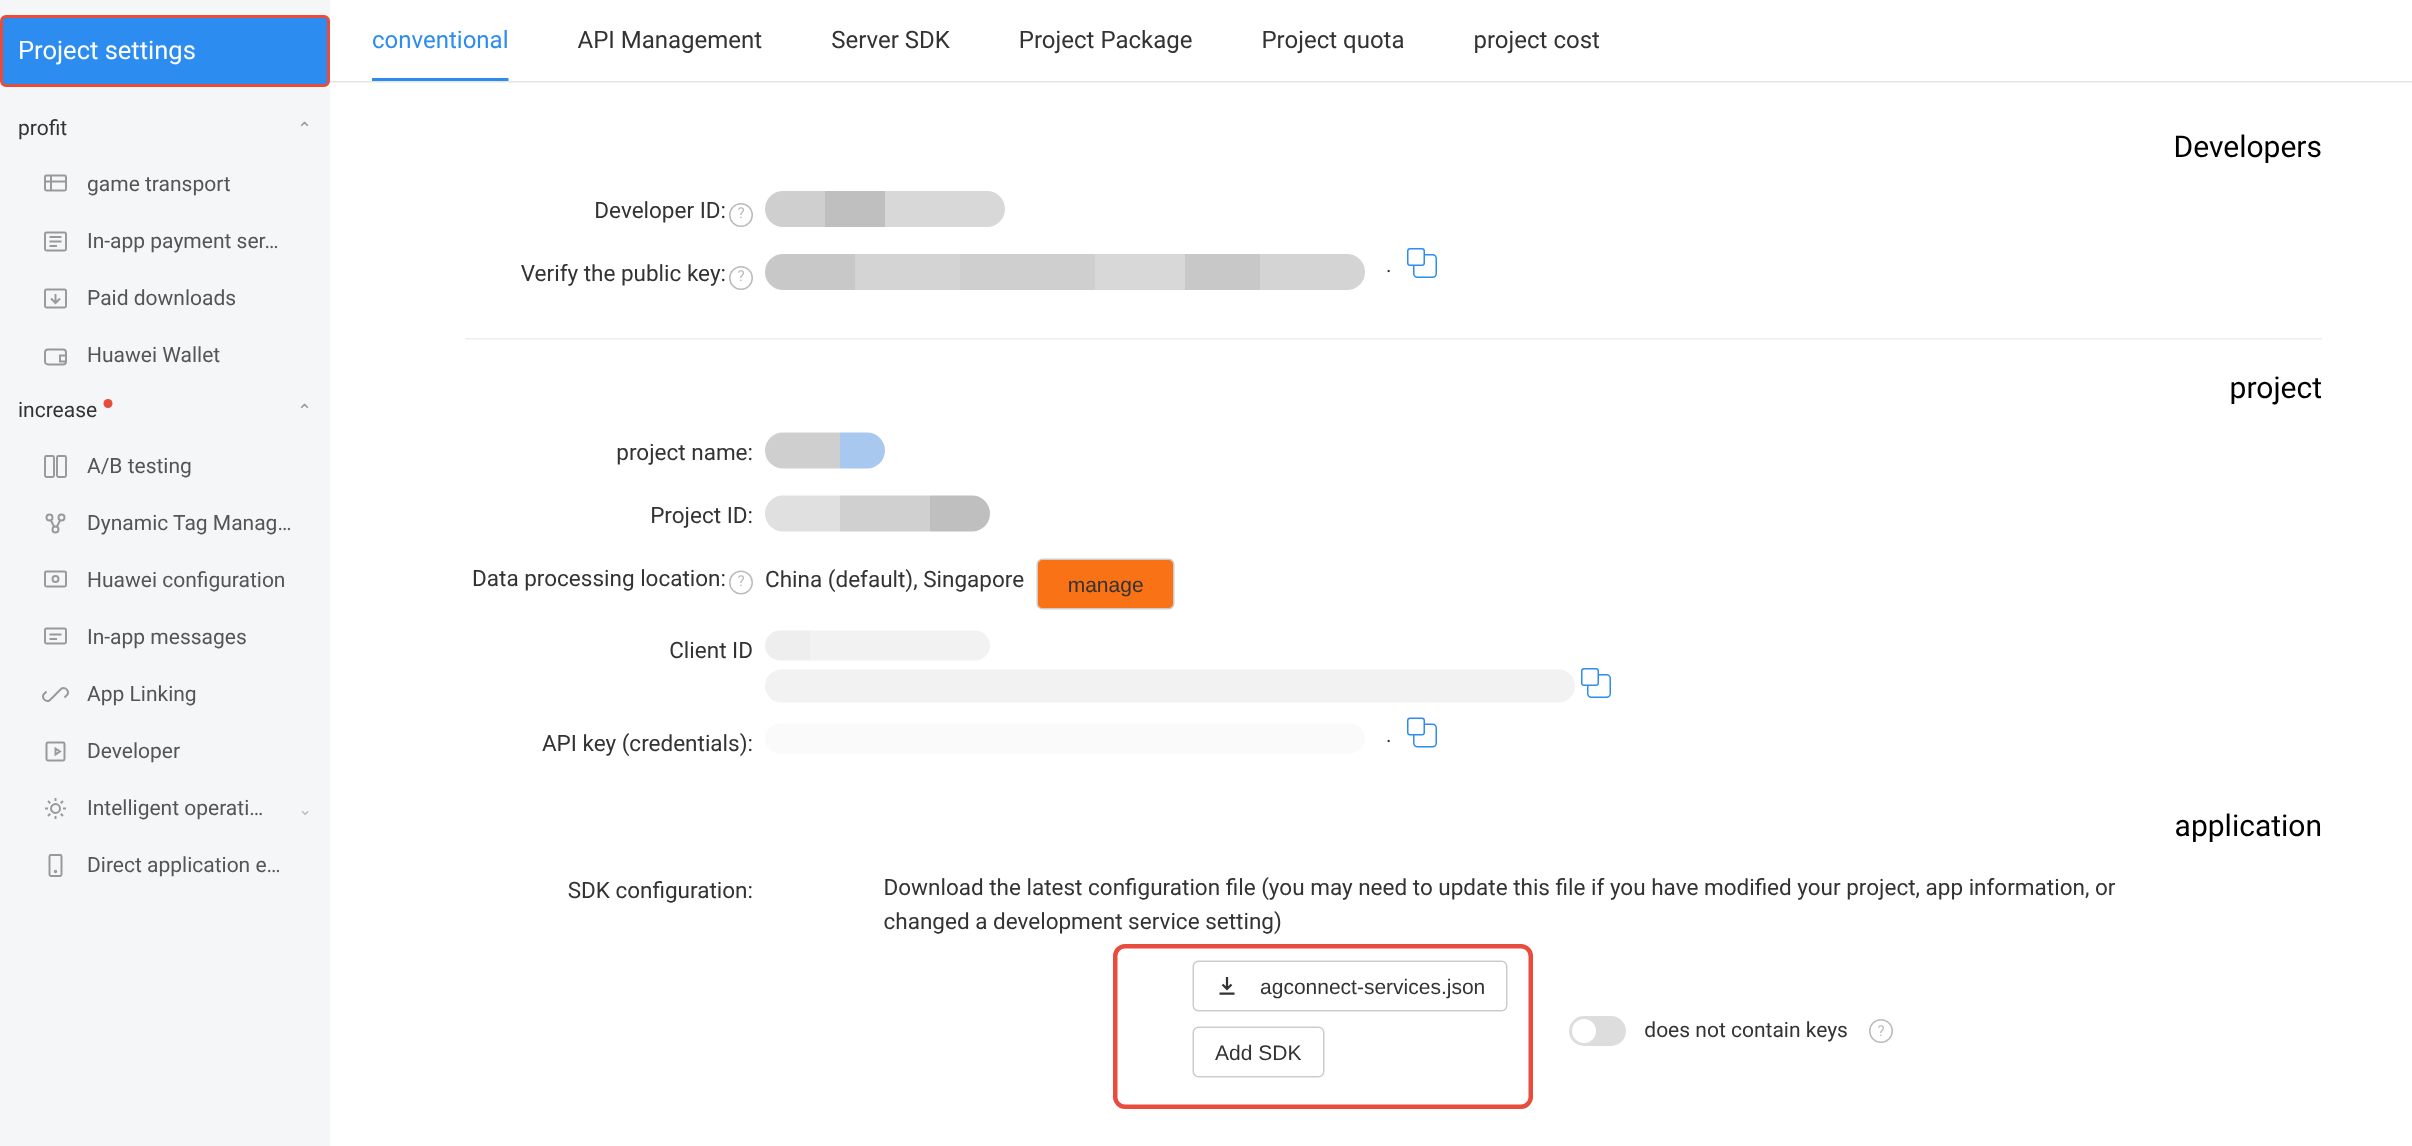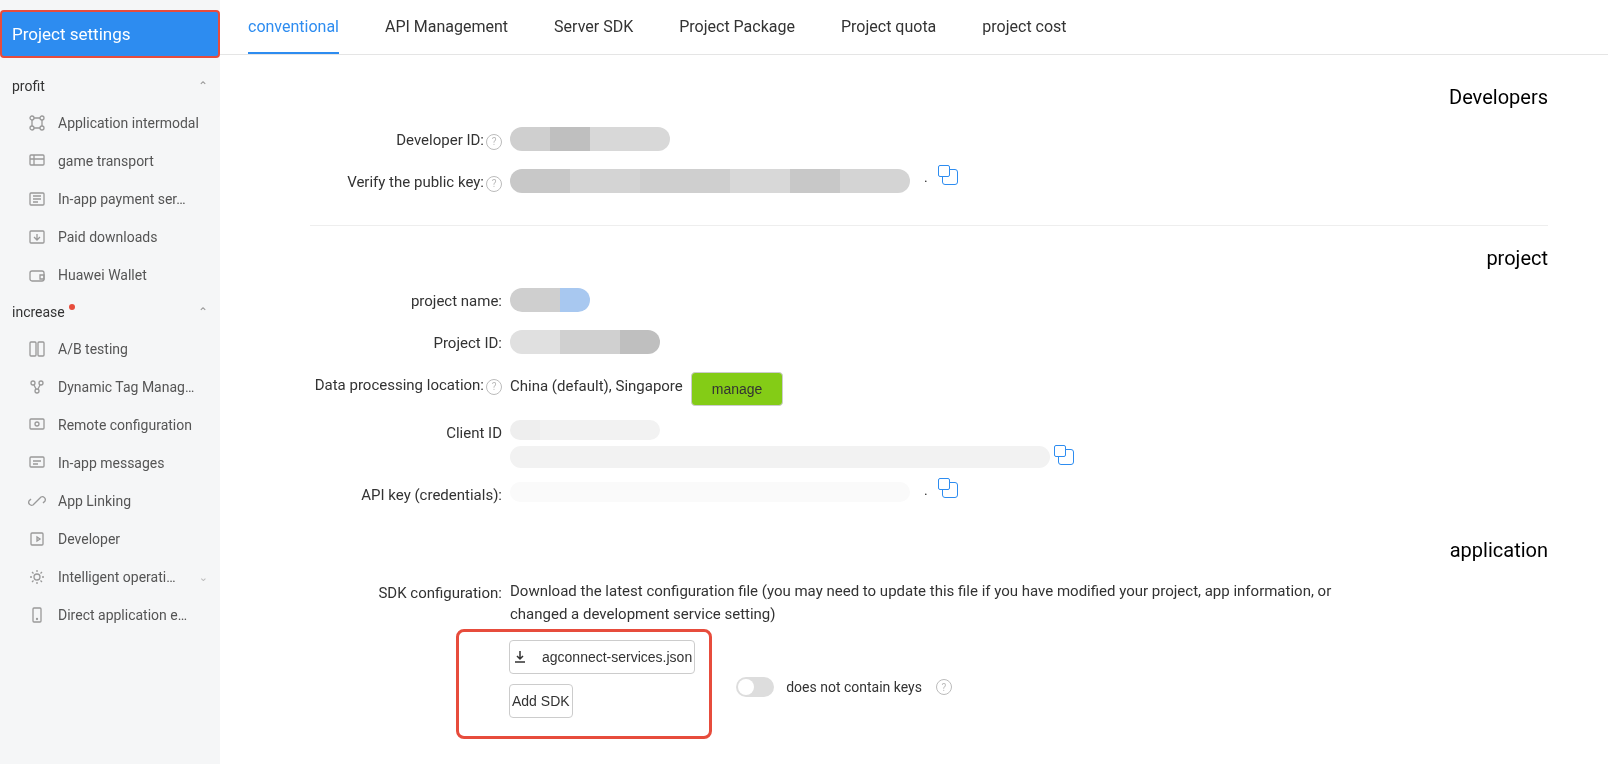--- a/index.html
+++ b/index.html
@@ -186,21 +186,21 @@
   width: 10px;
   height: 10px;
   border: 1.5px solid #2d8cf0;
   border-radius: 2px;
   top: -5px;
   left: -5px;
   background: #fff;
 }
 .btn-outline {
   border: 1px solid #ccc;
-  background: #84cc16;
+  background: #f97316;
   padding: 8px 20px;
   border-radius: 4px;
   font-size: 14px;
   color: #333;
   cursor: pointer;
 }
 .divider {
   border: none;
   border-top: 1px solid #eee;
   margin: 20px 0;
@@ -221,21 +221,21 @@
   border-radius: 8px;
   padding: 8px 14px 8px 50px;
   display: inline-block;
   margin-top: -6px;
   margin-left: -54px;
 }
 .download-btn, .add-sdk-btn {
   border: 1px solid #ccc;
   background: #fff;
   border-radius: 4px;
-  padding: 8px 2px;
+  padding: 8px 14px;
   font-size: 14px;
   color: #333;
   cursor: pointer;
   display: inline-flex;
   align-items: center;
   gap: 14px;
   margin-bottom: 10px;
 }
 .toggle {
   width: 38px;
@@ -279,32 +279,20 @@
 
   <div class="sidebar-section">
     <span class="section-title">
       <span>profit</span>
     </span>
     <span class="chev">⌃</span>
   </div>
   <div class="sidebar-item">
     <span class="sidebar-icon">
         <svg width="18" height="18" viewBox="0 0 18 18" fill="none" stroke="#999" stroke-width="1.3">
-          <circle cx="4" cy="4" r="2"></circle>
-          <circle cx="14" cy="4" r="2"></circle>
-          <circle cx="4" cy="14" r="2"></circle>
-          <circle cx="14" cy="14" r="2"></circle>
-          <path d="M6 4h6M4 6v6M14 6v6M6 14h6"></path>
-        </svg>
-      </span>
-    <span class="sidebar-item-label">Application intermodal</span>
-  </div>
-  <div class="sidebar-item">
-    <span class="sidebar-icon">
-        <svg width="18" height="18" viewBox="0 0 18 18" fill="none" stroke="#999" stroke-width="1.3">
           <rect x="2" y="3" width="14" height="10" rx="1"></rect>
           <path d="M2 7h14M6 3v10"></path>
         </svg>
       </span>
     <span class="sidebar-item-label">game transport</span>
   </div>
   <div class="sidebar-item">
     <span class="sidebar-icon">
         <svg width="18" height="18" viewBox="0 0 18 18" fill="none" stroke="#999" stroke-width="1.3">
           <rect x="2" y="3" width="14" height="12" rx="1"></rect>
@@ -359,21 +347,21 @@
       </span>
     <span class="sidebar-item-label">Dynamic Tag Manag…</span>
   </div>
   <div class="sidebar-item">
     <span class="sidebar-icon">
         <svg width="18" height="18" viewBox="0 0 18 18" fill="none" stroke="#999" stroke-width="1.3">
           <rect x="2" y="3" width="14" height="10" rx="1"></rect>
           <circle cx="9" cy="8" r="2"></circle>
         </svg>
       </span>
-    <span class="sidebar-item-label">Remote configuration</span>
+    <span class="sidebar-item-label">Huawei configuration</span>
   </div>
   <div class="sidebar-item">
     <span class="sidebar-icon">
         <svg width="18" height="18" viewBox="0 0 18 18" fill="none" stroke="#999" stroke-width="1.3">
           <rect x="2" y="3" width="14" height="10" rx="1"></rect>
           <path d="M5 7h8M5 10h5"></path>
         </svg>
       </span>
     <span class="sidebar-item-label">In-app messages</span>
   </div>
@@ -514,21 +502,21 @@
           <span class="dot-sep">.</span>
           <span class="copy-icon"></span>
         </div>
       </div>
     </div>
 
     <div class="section-block">
       <div class="section-heading">application</div>
       <div class="field-row">
         <div class="field-label">SDK configuration:</div>
-        <div class="field-value" style="flex-direction:column;align-items:flex-start;gap:10px">
+        <div class="field-value" style="flex-direction:column;align-items:center;gap:10px">
           <div class="desc-text">Download the latest configuration file (you may need to update this file if you have modified your project, app information, or changed a development service setting)</div>
           <div class="sdk-row">
             <div class="highlight-box">
               <button class="download-btn">
                 <svg width="16" height="16" viewBox="0 0 16 16" fill="none" stroke="#333" stroke-width="1.5">
                     <path d="M8 2v8M5 7l3 3 3-3M3 13h10"></path>
                   </svg>
                 <span>agconnect-services.json</span>
               </button>
               <br>

